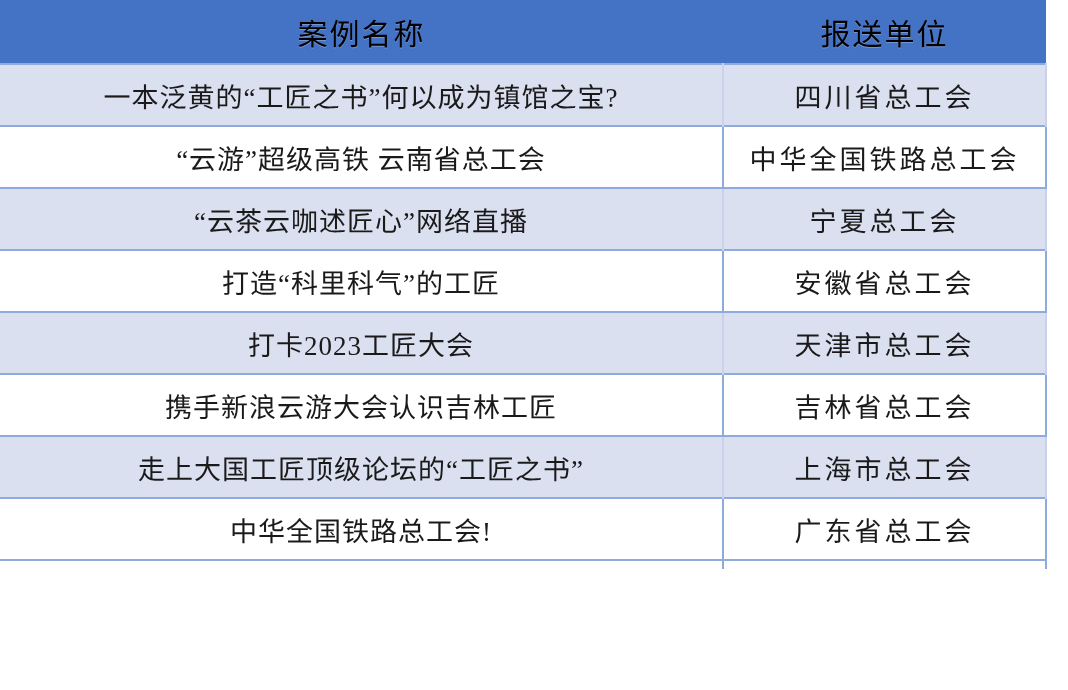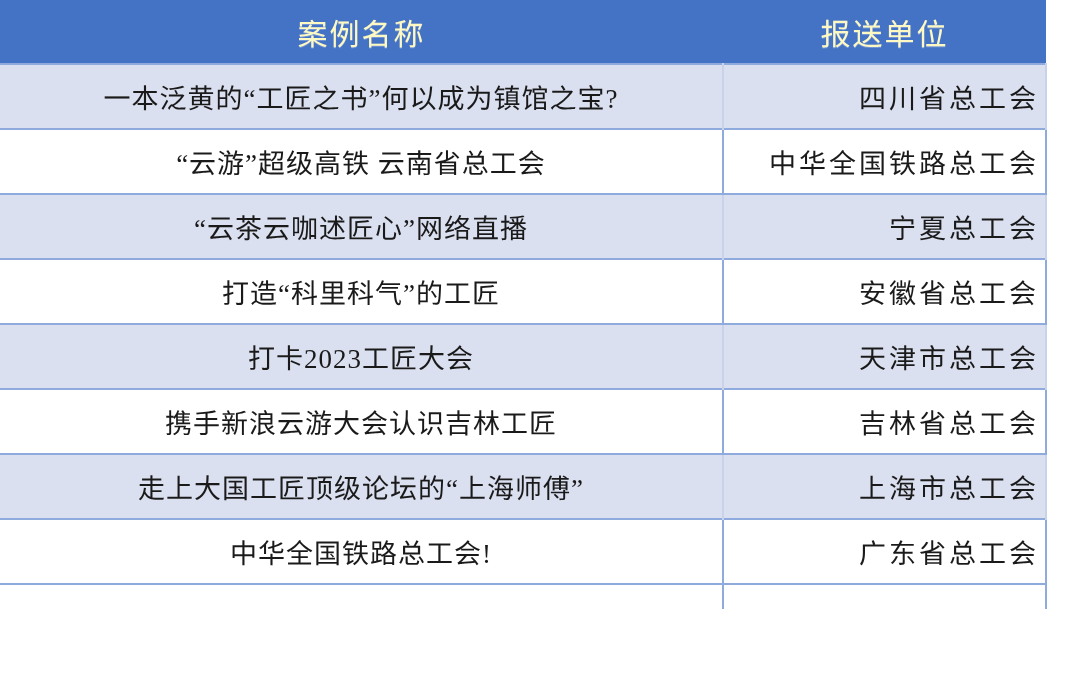--- a/index.html
+++ b/index.html
@@ -25,48 +25,48 @@
     table-layout: fixed;
     width: 1046px;
   }
 
   table.case-table col.col-name  { width: 723px; }
   table.case-table col.col-unit  { width: 323px; }
 
   
   thead th {
     background: #4472C4;
-    color: #fef9c3;
+    color: #000000;
     height: 63px;
     font-size: 30px;
     font-weight: 400;
     text-align: center;
     vertical-align: middle;
     letter-spacing: 2px;
     border: none;
     padding: 0;
     text-shadow: 0 1px 0 rgba(255,255,255,0.25);
   }
 
   
   tbody td {
     height: 62px;
     box-sizing: border-box;
     font-size: 27px;
     color: #1a1a1a;
     text-align: center;
     vertical-align: middle;
-    padding: 12px 6px;
+    padding: 4px 6px;
     border-top: 2px solid #8FAADC;
     border-bottom: 0;
     white-space: nowrap;
   }
 
   tbody tr td.cell-name { border-right: 2px solid #8FAADC; }
-  tbody tr td.cell-unit { border-right: 2px solid #8FAADC; text-align: right; }
+  tbody tr td.cell-unit { border-right: 2px solid #8FAADC; }
   tbody tr td.cell-name { border-left: 0; }
 
   tbody tr.shaded td {
     background: #DBE0F0;
   }
   tbody tr.plain td {
     background: #ffffff;
   }
 
   
@@ -154,21 +154,21 @@
         <td class="cell-name">
           <span class="name-text">携手新浪云游大会认识吉林工匠</span>
         </td>
         <td class="cell-unit">
           <span class="unit-text">吉林省总工会</span>
         </td>
       </tr>
 
       <tr class="shaded">
         <td class="cell-name">
-          <span class="name-text">走上大国工匠顶级论坛的“上海师傅”</span>
+          <span class="name-text">走上大国工匠顶级论坛的“工匠之书”</span>
         </td>
         <td class="cell-unit">
           <span class="unit-text">上海市总工会</span>
         </td>
       </tr>
 
       <tr class="plain">
         <td class="cell-name">
           <span class="name-text">中华全国铁路总工会!</span>
         </td>

